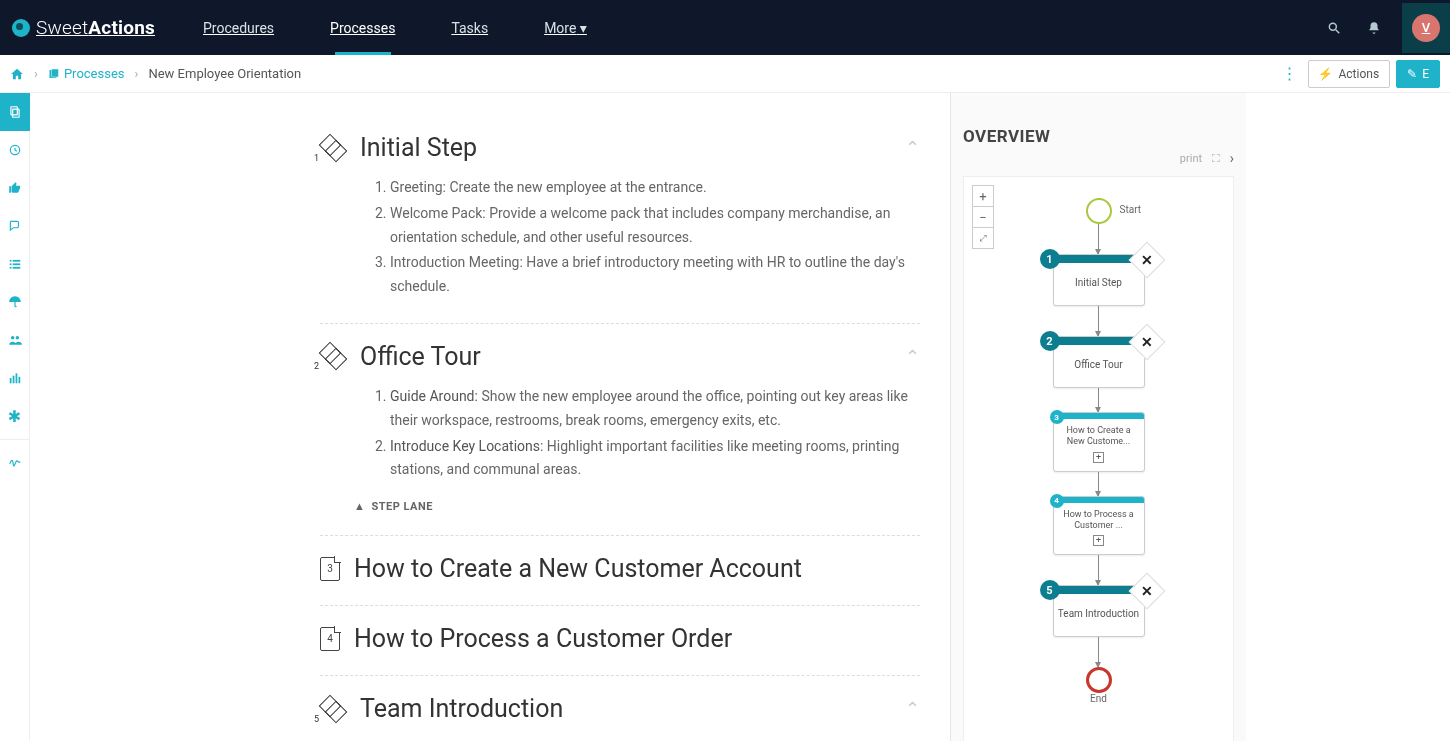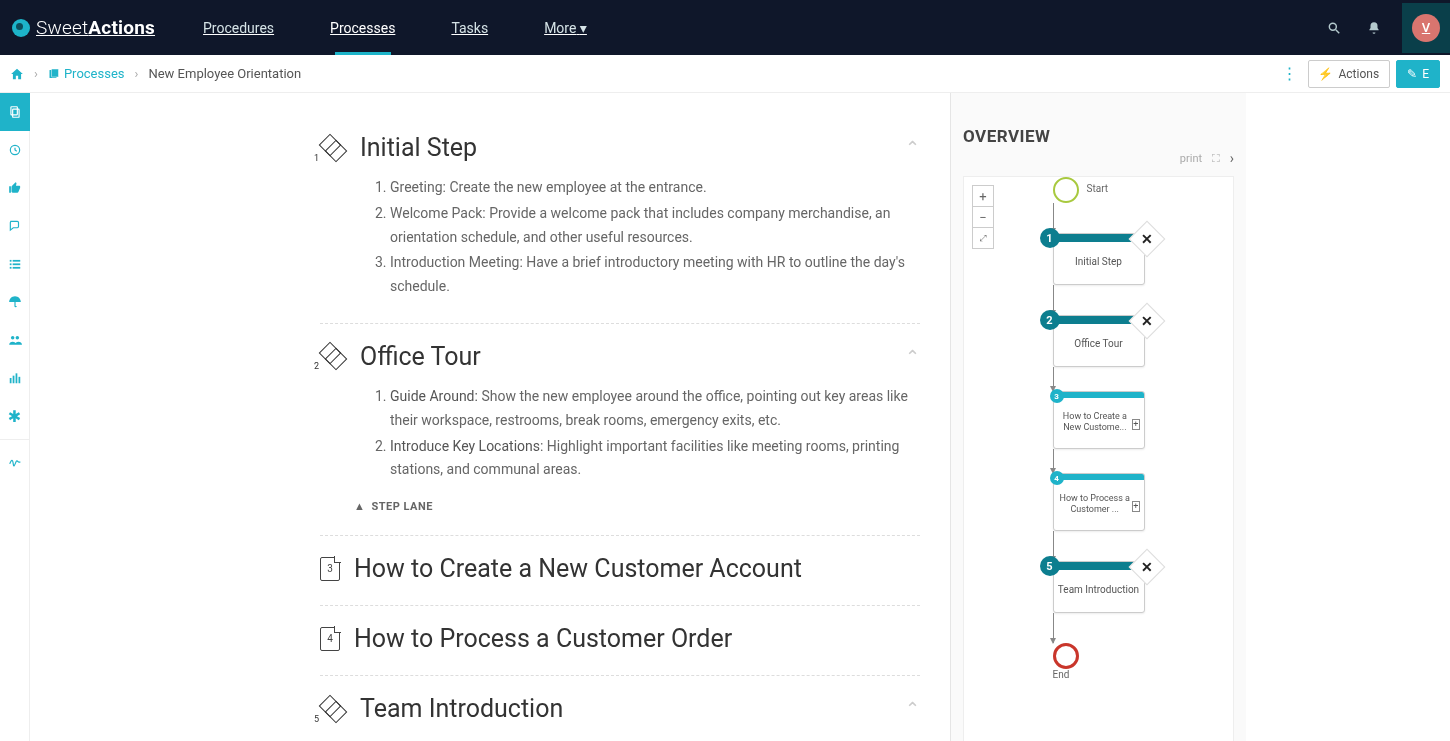--- a/index.html
+++ b/index.html
@@ -52,33 +52,33 @@
 
 
 .overview { width:296px; border-left:1px solid #e5e5e5; background:#fafafa; padding:12px 12px 20px; }
 .ov-head { display:flex; align-items:center; margin-bottom:10px; }
 .ov-title { font-weight:700; font-size:17px; color:#444; letter-spacing:0.5px; flex:1; }
 .ov-tools { display:flex; align-items:center; gap:10px; color:#aaa; font-size:11px;margin-top:45px; }
 .ov-body { position:relative; background:#fff; border:1px solid #eee; min-height:610px; }
 .zoom-ctrl { position:absolute; top:8px; left:8px; display:flex; flex-direction:column; z-index:5; }
 .zoom-btn { width:22px; height:22px; border:1px solid #ccc; background:#fff; display:flex; align-items:center; justify-content:center; font-size:13px; color:#666; cursor:pointer; margin-bottom:-1px; }
 
-.flow { position:absolute; left:50%; transform:translateX(-50%); top:0; display:flex; flex-direction:column; align-items:flex-start; }
+.flow { position:absolute; left:50%; transform:translateX(-50%); top:21px; display:flex; flex-direction:column; align-items:center; }
 .node-start { width:26px; height:26px; border:2px solid #a8c93f; border-radius:50%; background:#fff; }
 .node-end { width:26px; height:26px; border:3px solid #c9362b; border-radius:50%; background:#fff; }
 .arrow { width:1px; height:30px; background:#888; position:relative; }
 .arrow.short { height:24px; }
 .arrow:after { content:''; position:absolute; bottom:-1px; left:-3px; border-left:3.5px solid transparent; border-right:3.5px solid transparent; border-top:6px solid #888; }
 .card { width:92px; background:#fff; border:1px solid #ccc; border-radius:3px; position:relative; box-shadow:0 1px 2px rgba(0,0,0,0.08); }
 .card-bar { height:8px; background:#0d7e8f; border-radius:2px 2px 0 0; }
 .card-body { padding:10px 4px 12px; text-align:center; font-size:10px; color:#555; line-height:1.25; min-height:42px; display:flex; align-items:center; justify-content:center; }
 .badge-num { position:absolute; top:-6px; left:-14px; width:20px; height:20px; border-radius:50%; background:#0d7e8f; color:#fff; font-size:11px; font-weight:700; display:flex; align-items:center; justify-content:center; z-index:2; }
 .badge-x { position:absolute; top:-8px; right:-16px; width:26px; height:26px; background:#fff; transform:rotate(45deg); border:1px solid #ddd; display:flex; align-items:center; justify-content:center; z-index:2; }
 .badge-x span { transform:rotate(-45deg); font-weight:900; font-size:14px; color:#222; }
-.card.small .card-body { font-size:9px; padding:6px 4px 8px; min-height:50px; flex-direction:row; }
+.card.small .card-body { font-size:9px; padding:6px 4px 8px; min-height:50px; flex-direction:column; }
 .card.small .badge-num { width:14px; height:14px; font-size:8px; top:-3px; left:-4px; background:#1fb3c9; }
 .card.small .card-bar { background:#1fb3c9; height:6px; }
 .expand-box { width:11px; height:11px; border:1px solid #888; margin-top:4px; display:flex; align-items:center; justify-content:center; font-size:9px; color:#555; line-height:1; }
 .start-label { font-size:10px; color:#666; position:absolute; left:34px; top:6px; white-space:nowrap; }
 .end-label { font-size:10px; color:#666; }
 .start-wrap { position:relative; display:flex; align-items:center; }
 
 .doc-icon { width:20px; height:24px; border:1.5px solid #444; border-radius:2px; position:relative; display:flex; align-items:center; justify-content:center; font-size:10px; color:#444; }
 .doc-icon:before { content:''; position:absolute; top:-1.5px; right:-1.5px; width:6px; height:6px; background:#fff; border-left:1.5px solid #444; border-bottom:1.5px solid #444; }
 

